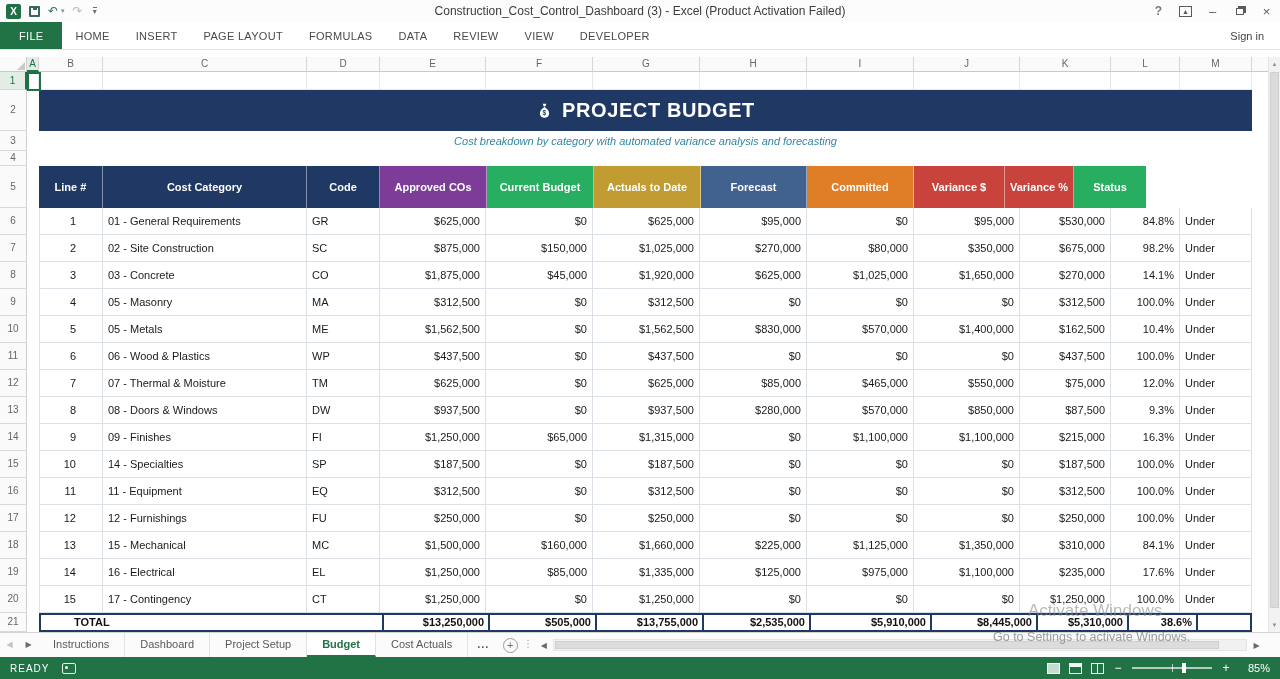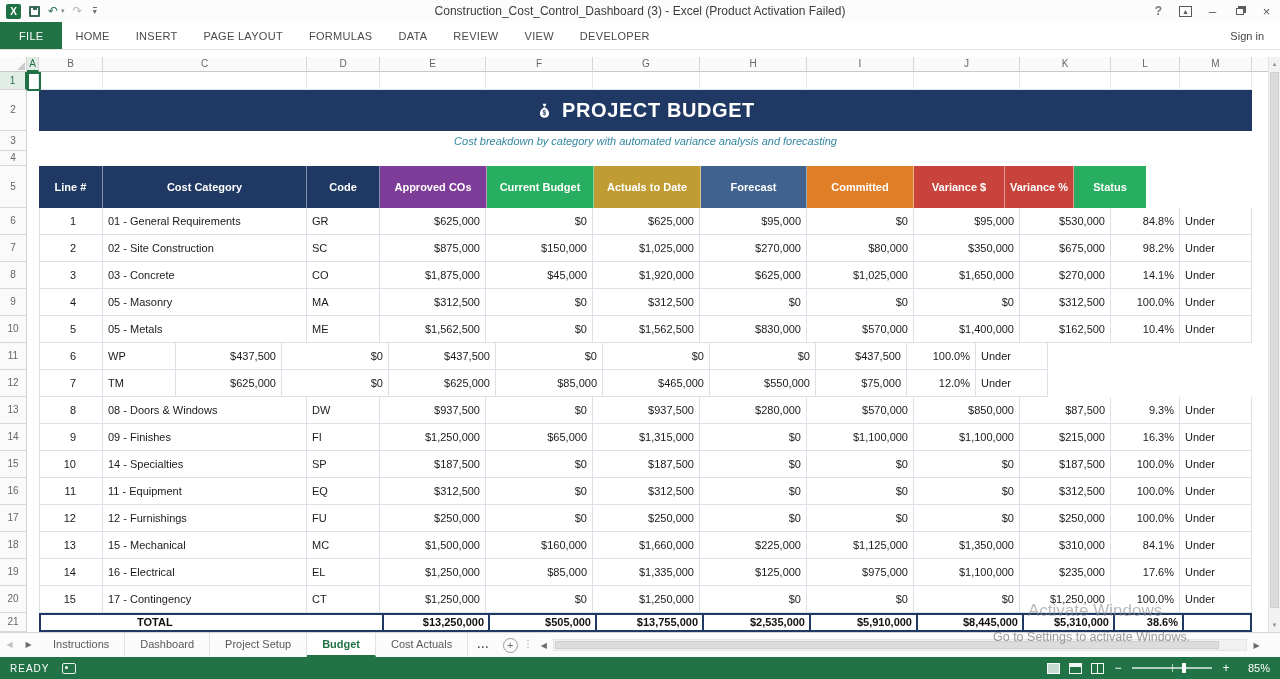--- a/index.html
+++ b/index.html
@@ -54,21 +54,21 @@
 .hcell{height:42px;line-height:42px;color:#fff;font-weight:bold;text-align:center;font-size:11px;border-right:1px solid rgba(255,255,255,.45);flex:none;overflow:hidden;white-space:nowrap}
 .hcell:last-child{border-right:none}
 .trow{display:flex}
 .tcell{flex:none;height:27px;line-height:26px;border-right:1px solid #DCE1E8;border-bottom:1px solid #DCE1E8;overflow:hidden;white-space:nowrap;font-size:11px;color:#1A1A1A;background:#fff}
 .trow .tcell:first-child{border-left:1px solid #DCE1E8}
 .ar{text-align:right;padding-right:5px}
 .al{text-align:left;padding-left:5px}
 .linecell{padding-right:26px}
 .totrow{display:flex;height:19px;border:2px solid #1F3864;background:#fff;font-weight:bold;overflow:hidden}
 .totcell{flex:none;height:15px;line-height:15px;font-size:11px;color:#111;overflow:hidden;white-space:nowrap}
-.totcell.lab{padding-left:96px}
+.totcell.lab{padding-left:33px}
 .totcell.num{border-left:2px solid #1F3864;text-align:right;padding-right:4px}
 
 
 .vscroll{position:absolute;left:1268px;top:57px;width:12px;height:575px;background:#F2F2F2;border-left:1px solid #E4E4E4}
 .varrow{height:14px;display:flex;align-items:center;justify-content:center;font-size:6px;color:#8F8F8F}
 .varrow.down{position:absolute;bottom:0;left:0;right:0}
 .vthumb{position:absolute;top:15px;left:1px;width:9px;height:536px;background:#DBDBDB;border:1px solid #CFCFCF}
 
 
 .tabbar{position:absolute;top:632px;left:0;right:0;height:25px;background:#FBFBFB;border-top:1px solid #D4D4D4;display:flex;align-items:stretch}
@@ -298,33 +298,35 @@
             <div class="tcell ar" style="width: 107px;">$1,562,500</div>
             <div class="tcell ar" style="width: 107px;">$830,000</div>
             <div class="tcell ar" style="width: 107px;">$570,000</div>
             <div class="tcell ar" style="width: 106px;">$1,400,000</div>
             <div class="tcell ar" style="width: 91px;">$162,500</div>
             <div class="tcell ar" style="width: 69px;">10.4%</div>
             <div class="tcell al" style="width: 72px;">Under</div>
           </div>
           <div class="trow">
             <div class="tcell ar linecell" style="width: 64px;">6</div>
+            <div class="tcell al" style="width: 204px;">06 - Wood &amp; Plastics</div>
             <div class="tcell al" style="width: 73px;">WP</div>
             <div class="tcell ar" style="width: 106px;">$437,500</div>
             <div class="tcell ar" style="width: 107px;">$0</div>
             <div class="tcell ar" style="width: 107px;">$437,500</div>
             <div class="tcell ar" style="width: 107px;">$0</div>
             <div class="tcell ar" style="width: 107px;">$0</div>
             <div class="tcell ar" style="width: 106px;">$0</div>
             <div class="tcell ar" style="width: 91px;">$437,500</div>
             <div class="tcell ar" style="width: 69px;">100.0%</div>
             <div class="tcell al" style="width: 72px;">Under</div>
           </div>
           <div class="trow">
             <div class="tcell ar linecell" style="width: 64px;">7</div>
+            <div class="tcell al" style="width: 204px;">07 - Thermal &amp; Moisture</div>
             <div class="tcell al" style="width: 73px;">TM</div>
             <div class="tcell ar" style="width: 106px;">$625,000</div>
             <div class="tcell ar" style="width: 107px;">$0</div>
             <div class="tcell ar" style="width: 107px;">$625,000</div>
             <div class="tcell ar" style="width: 107px;">$85,000</div>
             <div class="tcell ar" style="width: 107px;">$465,000</div>
             <div class="tcell ar" style="width: 106px;">$550,000</div>
             <div class="tcell ar" style="width: 91px;">$75,000</div>
             <div class="tcell ar" style="width: 69px;">12.0%</div>
             <div class="tcell al" style="width: 72px;">Under</div>
@@ -441,21 +443,21 @@
             <div class="tcell ar" style="width: 69px;">100.0%</div>
             <div class="tcell al" style="width: 72px;">Under</div>
           </div>
         </div>
       <div class="totrow" id="totalRow">
           <div class="totcell lab" style="width: 341px;">TOTAL</div>
           <div class="totcell num" style="width: 106px;">$13,250,000</div>
           <div class="totcell num" style="width: 107px;">$505,000</div>
           <div class="totcell num" style="width: 107px;">$13,755,000</div>
           <div class="totcell num" style="width: 107px;">$2,535,000</div>
-          <div class="totcell num" style="width: 107px;">$5,910,000</div>
+          <div class="totcell num" style="width: 121px;">$5,910,000</div>
           <div class="totcell num" style="width: 106px;">$8,445,000</div>
           <div class="totcell num" style="width: 91px;">$5,310,000</div>
           <div class="totcell num" style="width: 69px;">38.6%</div>
           <div class="totcell num" style="width: 72px;"></div>
         </div>
     </div>
   </div>
 
   <div class="vscroll">
     <div class="varrow">▲</div>

